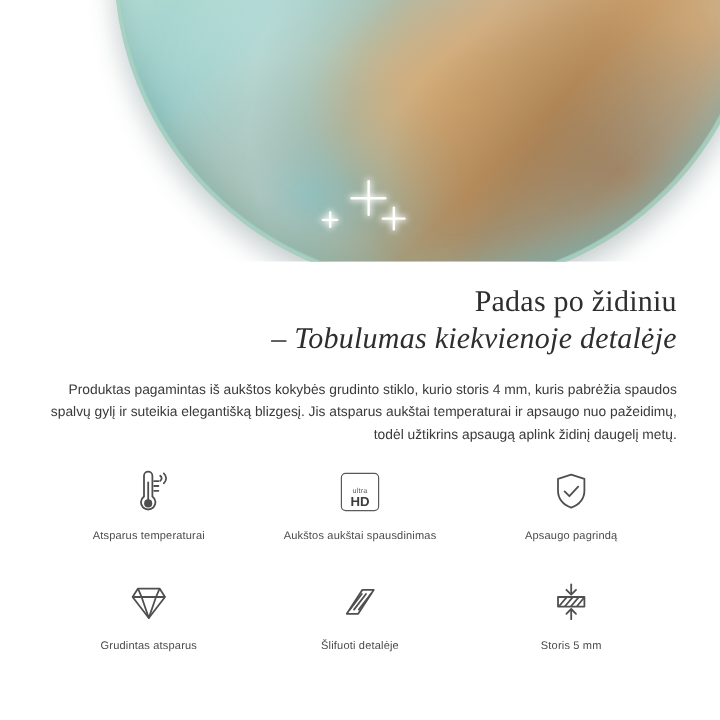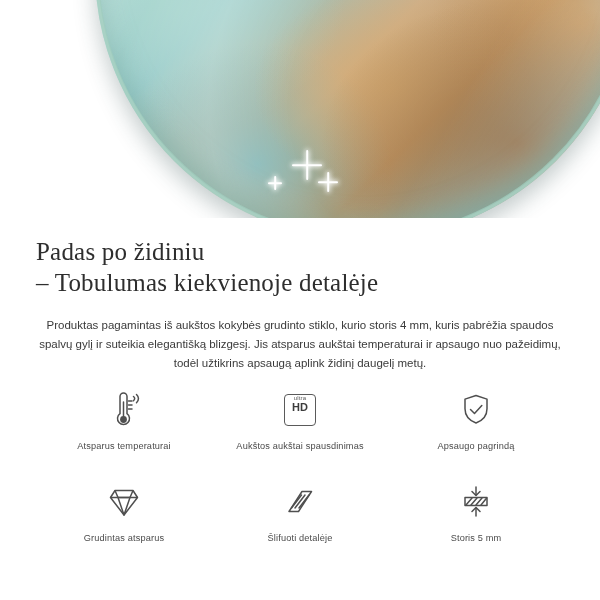--- a/index.html
+++ b/index.html
@@ -113,30 +113,31 @@
   }
   .headline {
     margin: 0;
     padding: 18px 36px 0 36px;
     font-family: "Liberation Serif", serif;
     font-size: 25px;
     line-height: 31px;
     font-weight: 400;
     color: #2e2e2e;
     letter-spacing: 0.2px;
-  }
-  .headline .line2 { display: block; }
+    text-align: right;
+  }
+  .headline .line2 { display: block; font-style: italic; }
 
   .paragraph {
     margin: 0;
     padding: 18px 36px 0 36px;
     font-size: 11.5px;
     line-height: 19px;
     color: #3a3a3a;
-    text-align: center;
+    text-align: right;
   }
 
   
   .features {
     position: absolute;
     left: 36px;
     top: 170px;
     width: 528px;
     display: grid;
     grid-template-columns: repeat(3, 1fr);
@@ -165,21 +166,21 @@
   }
   svg { display: block; }
   .hd-badge {
     width: 30px;
     height: 30px;
     border: 1.6px solid #5a5a5a;
     border-radius: 4px;
     display: flex;
     flex-direction: column;
     align-items: center;
-    justify-content: flex-start;
+    justify-content: flex-end;
     line-height: 1;
   }
   .hd-badge .t {
     font-size: 6px;
     color: #5a5a5a;
     letter-spacing: 0.2px;
   }
   .hd-badge .b {
     font-size: 11px;
     font-weight: bold;

